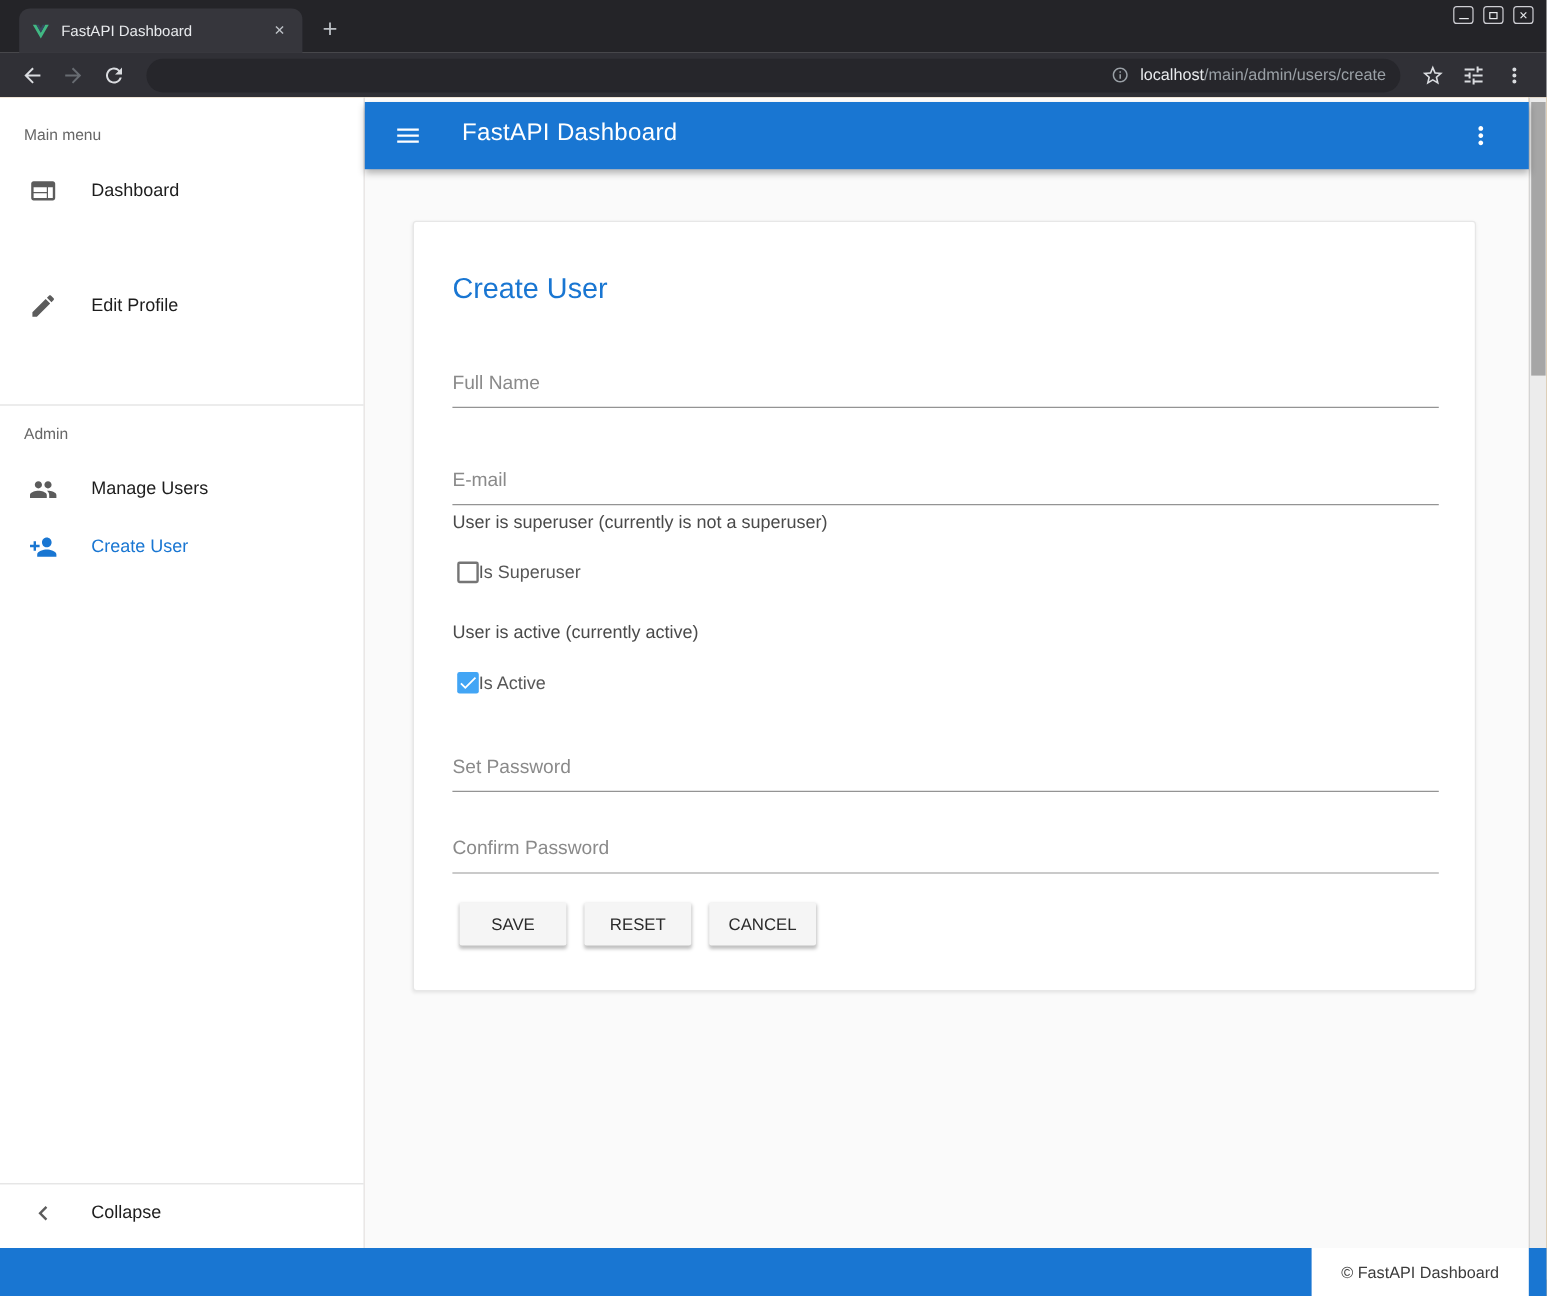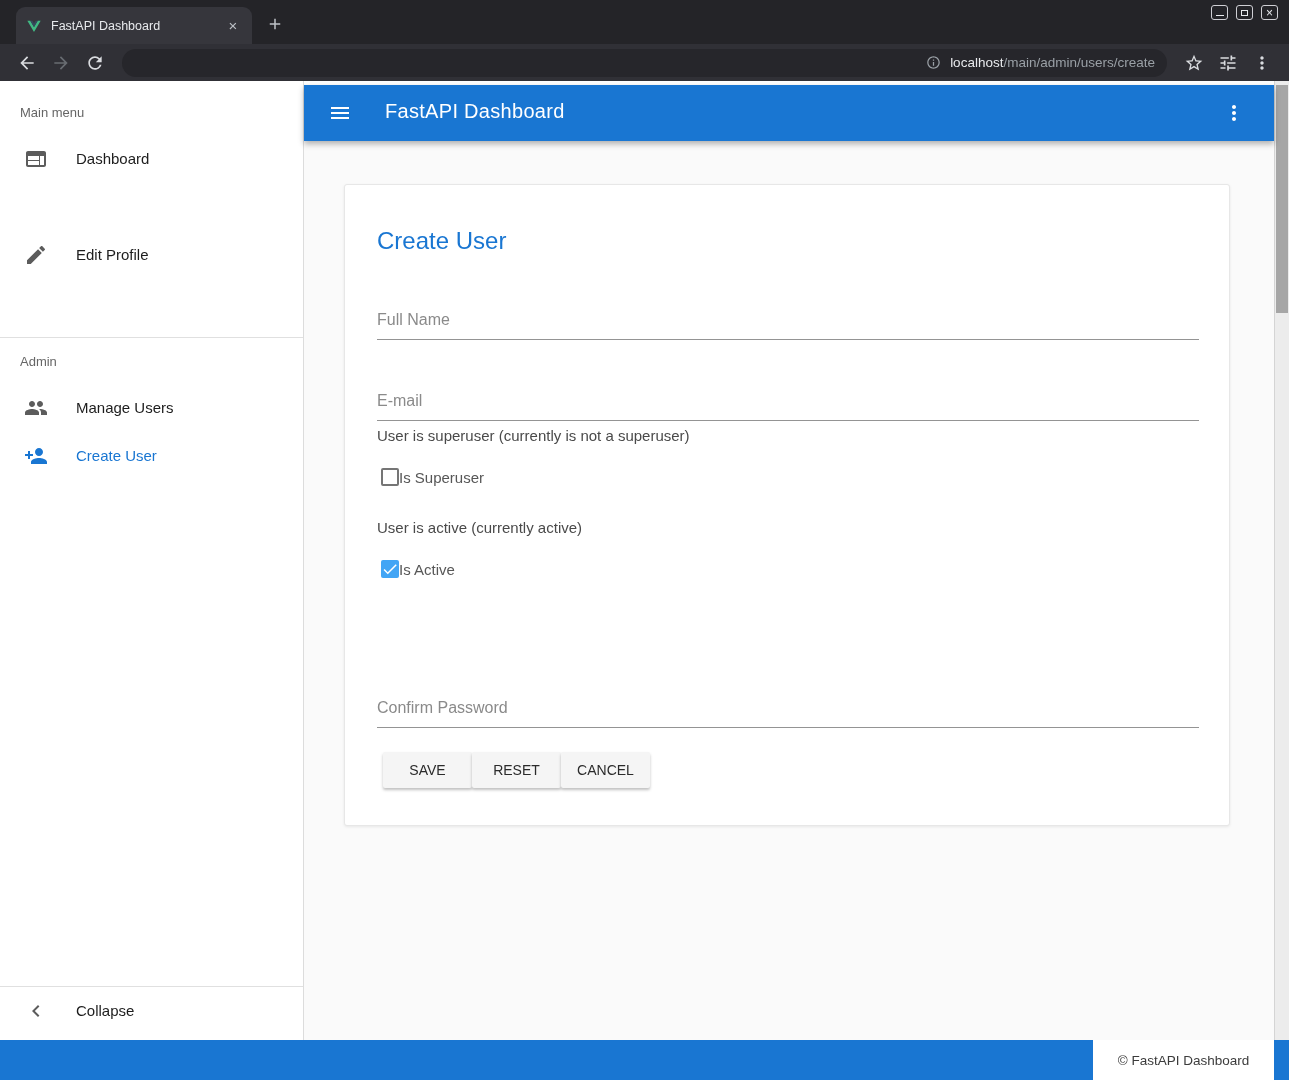--- a/index.html
+++ b/index.html
@@ -67,21 +67,21 @@
   .tf { position:absolute; left:32px; width:822px; border:none; outline:none;
         border-bottom:1px solid rgba(0,0,0,.42); background:transparent; font-size:16px;
         padding:0 0 10px 0; color:#333; font-family:inherit; }
   .tf::placeholder { color:#8a8a8a; opacity:1; }
   .hint { position:absolute; left:32px; font-size:15px; color:#4a4a4a; }
   .cbrow { position:absolute; left:36px; display:flex; align-items:center; }
   .cbox { width:18px; height:18px; border:2px solid #757575; border-radius:2px; background:#fff; }
   .cbox.checked { border:none; background:#42a5f5; }
   .cbox svg { width:18px; height:18px; display:block; }
   .cblabel { font-size:15px; color:#575757; }
-  .btnrow { position:absolute; left:38px; top:567px; display:flex; gap:0; }
+  .btnrow { position:absolute; left:38px; top:567px; display:flex; gap:15px; }
   .btn { height:36px; min-width:89px; padding:0 16px; background:#f5f5f5; border:none;
          border-radius:2px; box-shadow:0 2px 3px rgba(0,0,0,.25); font-size:14px; font-weight:500;
          color:#2b2b2b; font-family:inherit; cursor:pointer; }
 
   .scrollbar { position:absolute; right:0; top:0; width:15px; height:999px; background:#ececec;
                border-left:1px solid #d4d4d4; }
   .thumb { position:absolute; left:1px; right:1px; top:4px; height:228px; background:#a6a6a6; }
   .grip { position:absolute; right:0; bottom:0; width:0; height:0; border-style:solid;
           border-width:0 0 14px 14px; border-color:transparent transparent #9a9a9a transparent; }
 
@@ -256,20 +256,21 @@
           <div class="hint" style="top:334px">User is active (currently active)</div>
           <div class="cbrow" style="top:375px">
             <span class="cbox checked">
               <svg viewBox="0 0 24 24">
                   <path fill="#ffffff" d="M9 16.17 4.83 12l-1.42 1.41L9 19 21 7l-1.41-1.41z"></path>
                 </svg>
             </span>
             <span class="cblabel">Is Active</span>
           </div>
 
+          <input class="tf" style="top: 446px;" type="text" placeholder="Set Password">
           <input class="tf" style="top: 514px;" type="text" placeholder="Confirm Password">
 
           <div class="btnrow">
             <button class="btn">SAVE</button>
             <button class="btn">RESET</button>
             <button class="btn">CANCEL</button>
           </div>
         </div>
       </div>
     </div>

